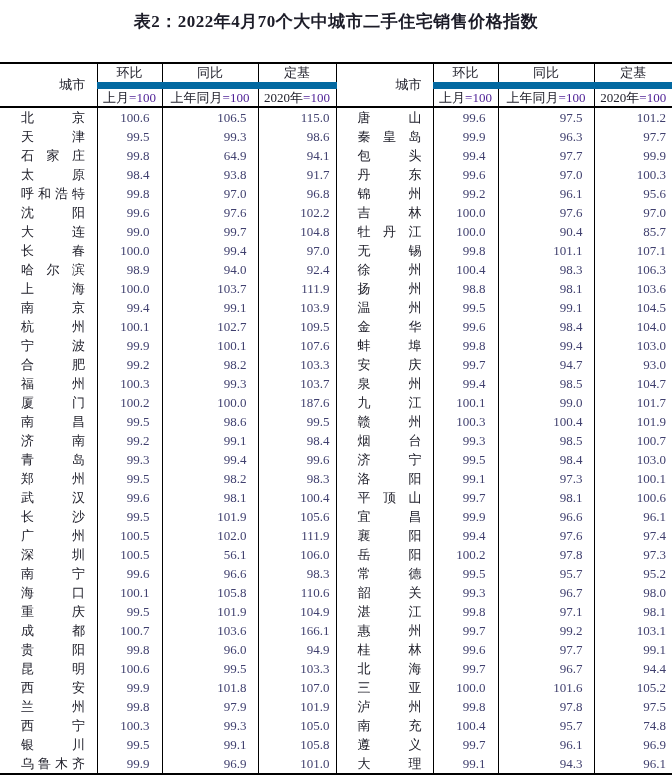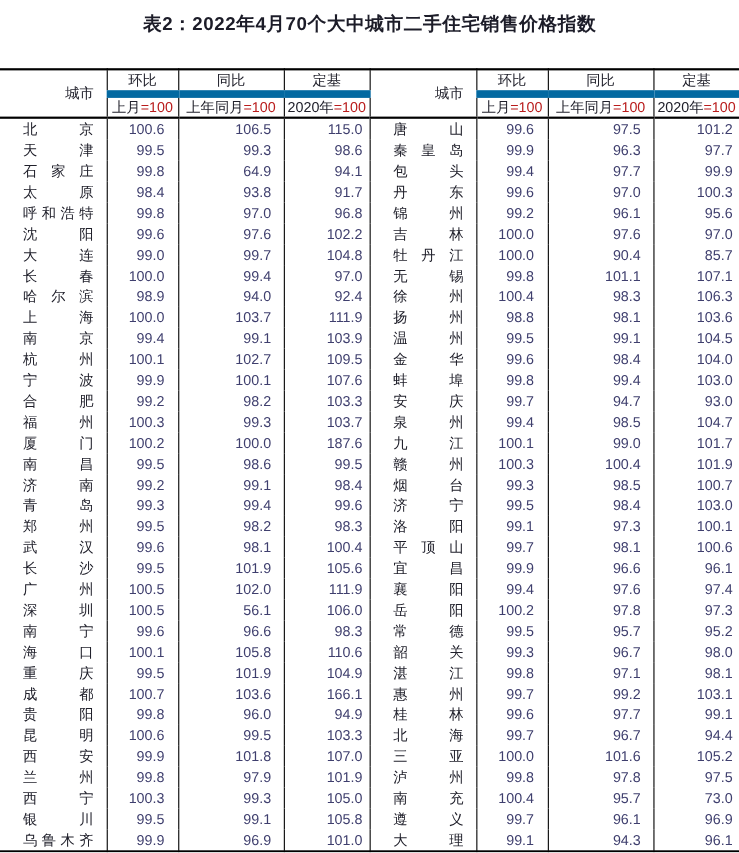--- a/index.html
+++ b/index.html
@@ -1,41 +1,41 @@
 <!DOCTYPE html>
 <html><head>
 <meta charset="utf-8">
 <style>
   html,body{margin:0;padding:0;background:#ffffff;}
   .page{
     position:relative;
     width:672px;height:775px;
     background:#ffffff;
-    font-family:Liberation Sans, sans-serif;
+    font-family:Liberation Serif, serif;
     overflow:hidden;
   }
   .title{
     height:62px;box-sizing:border-box;padding-top:10px;
     text-align:center;
     font-size:17px;font-weight:bold;color:#1c1c28;
     letter-spacing:0.5px;
   }
   table.idx{
     border-collapse:collapse;table-layout:fixed;width:672px;
     border-top:2px solid #000;border-bottom:2px solid #000;
   }
   th,td{padding:0;margin:0;font-weight:normal;overflow:hidden;white-space:nowrap;}
   th{border-left:1px solid #000;}
   td{border-left:1px solid #000;}
   .no-bl{border-left:none;}
   thead th{font-size:13px;color:#20202b;text-align:center;}
   .group-head{height:18px;line-height:18px;border-bottom:7px solid #0369a1;}
   .city-head{border-bottom:2px solid #000;vertical-align:middle;padding-left:48px;}
   .base-head{height:17px;line-height:17px;border-bottom:2px solid #000;}
-  .base-num{color:#b91c1c;}
+  .base-num{color:#4c1d95;}
   tbody td{height:19px;line-height:19px;font-size:13px;}
   td.num{text-align:right;color:#3f3f6e;}
   td.num.hb{padding-right:12px;}
   td.num.tb{padding-right:11px;}
   td.num.dj{padding-right:6px;}
   .city-box{
     display:flex;justify-content:space-between;
     width:64px;margin-left:21px;
     color:#20202b;font-size:13px;
   }
@@ -738,21 +738,21 @@
           <td class="num tb">99.3</td>
           <td class="num dj">105.0</td>
           <td class="">
             <div class="city-box">
               <span>南</span>
               <span>充</span>
             </div>
           </td>
           <td class="num hb">100.4</td>
           <td class="num tb">95.7</td>
-          <td class="num dj">73.0</td>
+          <td class="num dj">74.8</td>
         </tr>
         <tr>
           <td class="no-bl">
             <div class="city-box">
               <span>银</span>
               <span>川</span>
             </div>
           </td>
           <td class="num hb">99.5</td>
           <td class="num tb">99.1</td>

